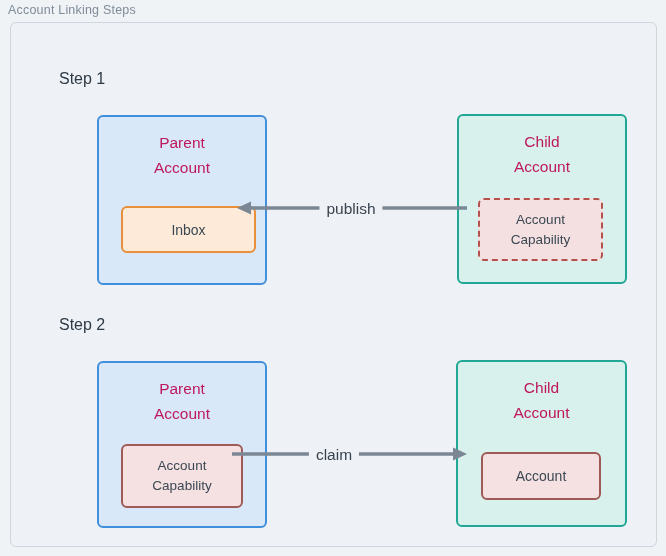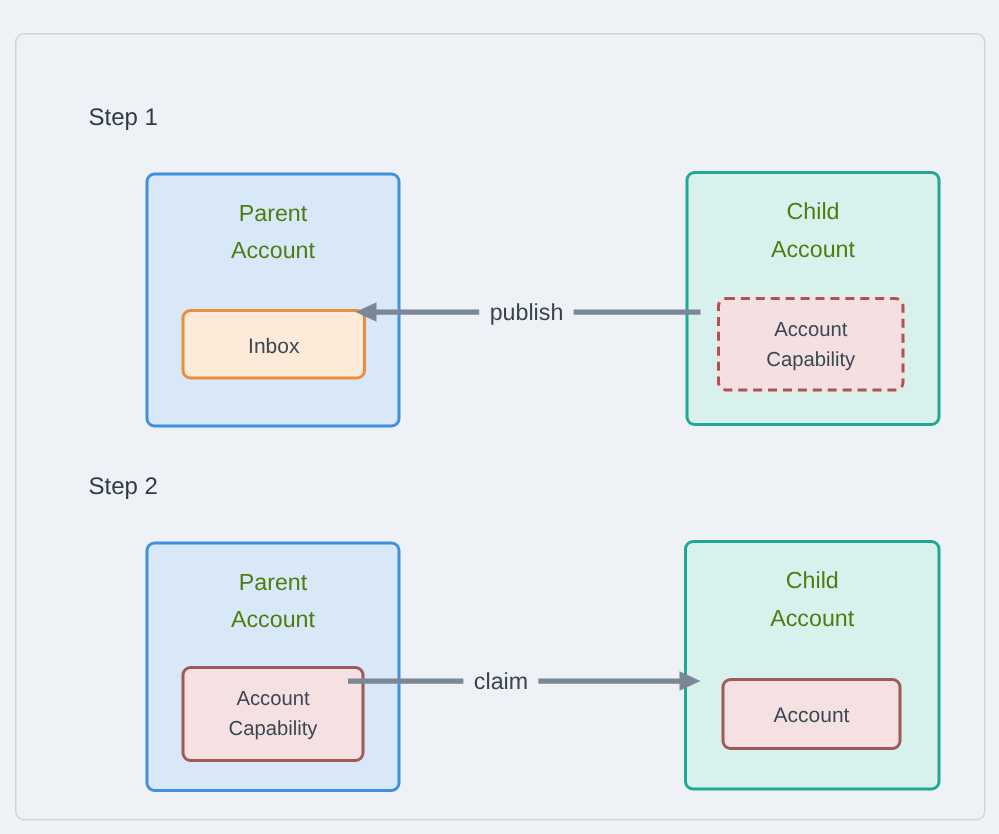--- a/index.html
+++ b/index.html
@@ -46,21 +46,21 @@
   .acct {
     position: absolute;
     border-radius: 6px;
     box-sizing: border-box;
   }
   .acct-title {
     margin-top: 13px;
     text-align: center;
     font-size: 15.5px;
     font-weight: 500;
-    color: #4d7c0f;
+    color: #be185d;
     line-height: 25px;
   }
   .acct-title span { display: block; }
 
   .parent {
     background: #d8e8f8;
     border: 2px solid #4090dd;
   }
   .child {
     background: #d8f1ec;
@@ -81,21 +81,21 @@
     justify-content: center;
     text-align: center;
     font-size: 13.5px;
     font-weight: 500;
     color: #3b4853;
     line-height: 20px;
   }
   .inner span { display: block; }
 
   .inbox-box {
-    left: 110px; top: 183px; width: 123px; height: 47px;
+    left: 110px; top: 183px; width: 135px; height: 47px;
     background: #fdead8;
     border: 2px solid #e88f3c;
     font-size: 14px;
   }
   .cap-dashed {
     left: 467px; top: 175px; width: 125px; height: 63px;
     background: #f4e0e1;
     border: 2px dashed #b5514c;
   }
   .cap-solid {
@@ -129,20 +129,21 @@
     text-align: center;
   }
   .lbl-publish { left: 351px; top: 209px; }
   .lbl-claim   { left: 334px; top: 455px; }
 </style>
 </head>
 <body>
 
 <div class="canvas">
 
+  <div class="fig-title">Account Linking Steps</div>
 
   <div class="container">
 
     <div class="step-heading s1">Step 1</div>
 
     <div class="acct parent p1">
       <div class="acct-title">
         <span>Parent</span>
         <span>Account</span>
       </div>

